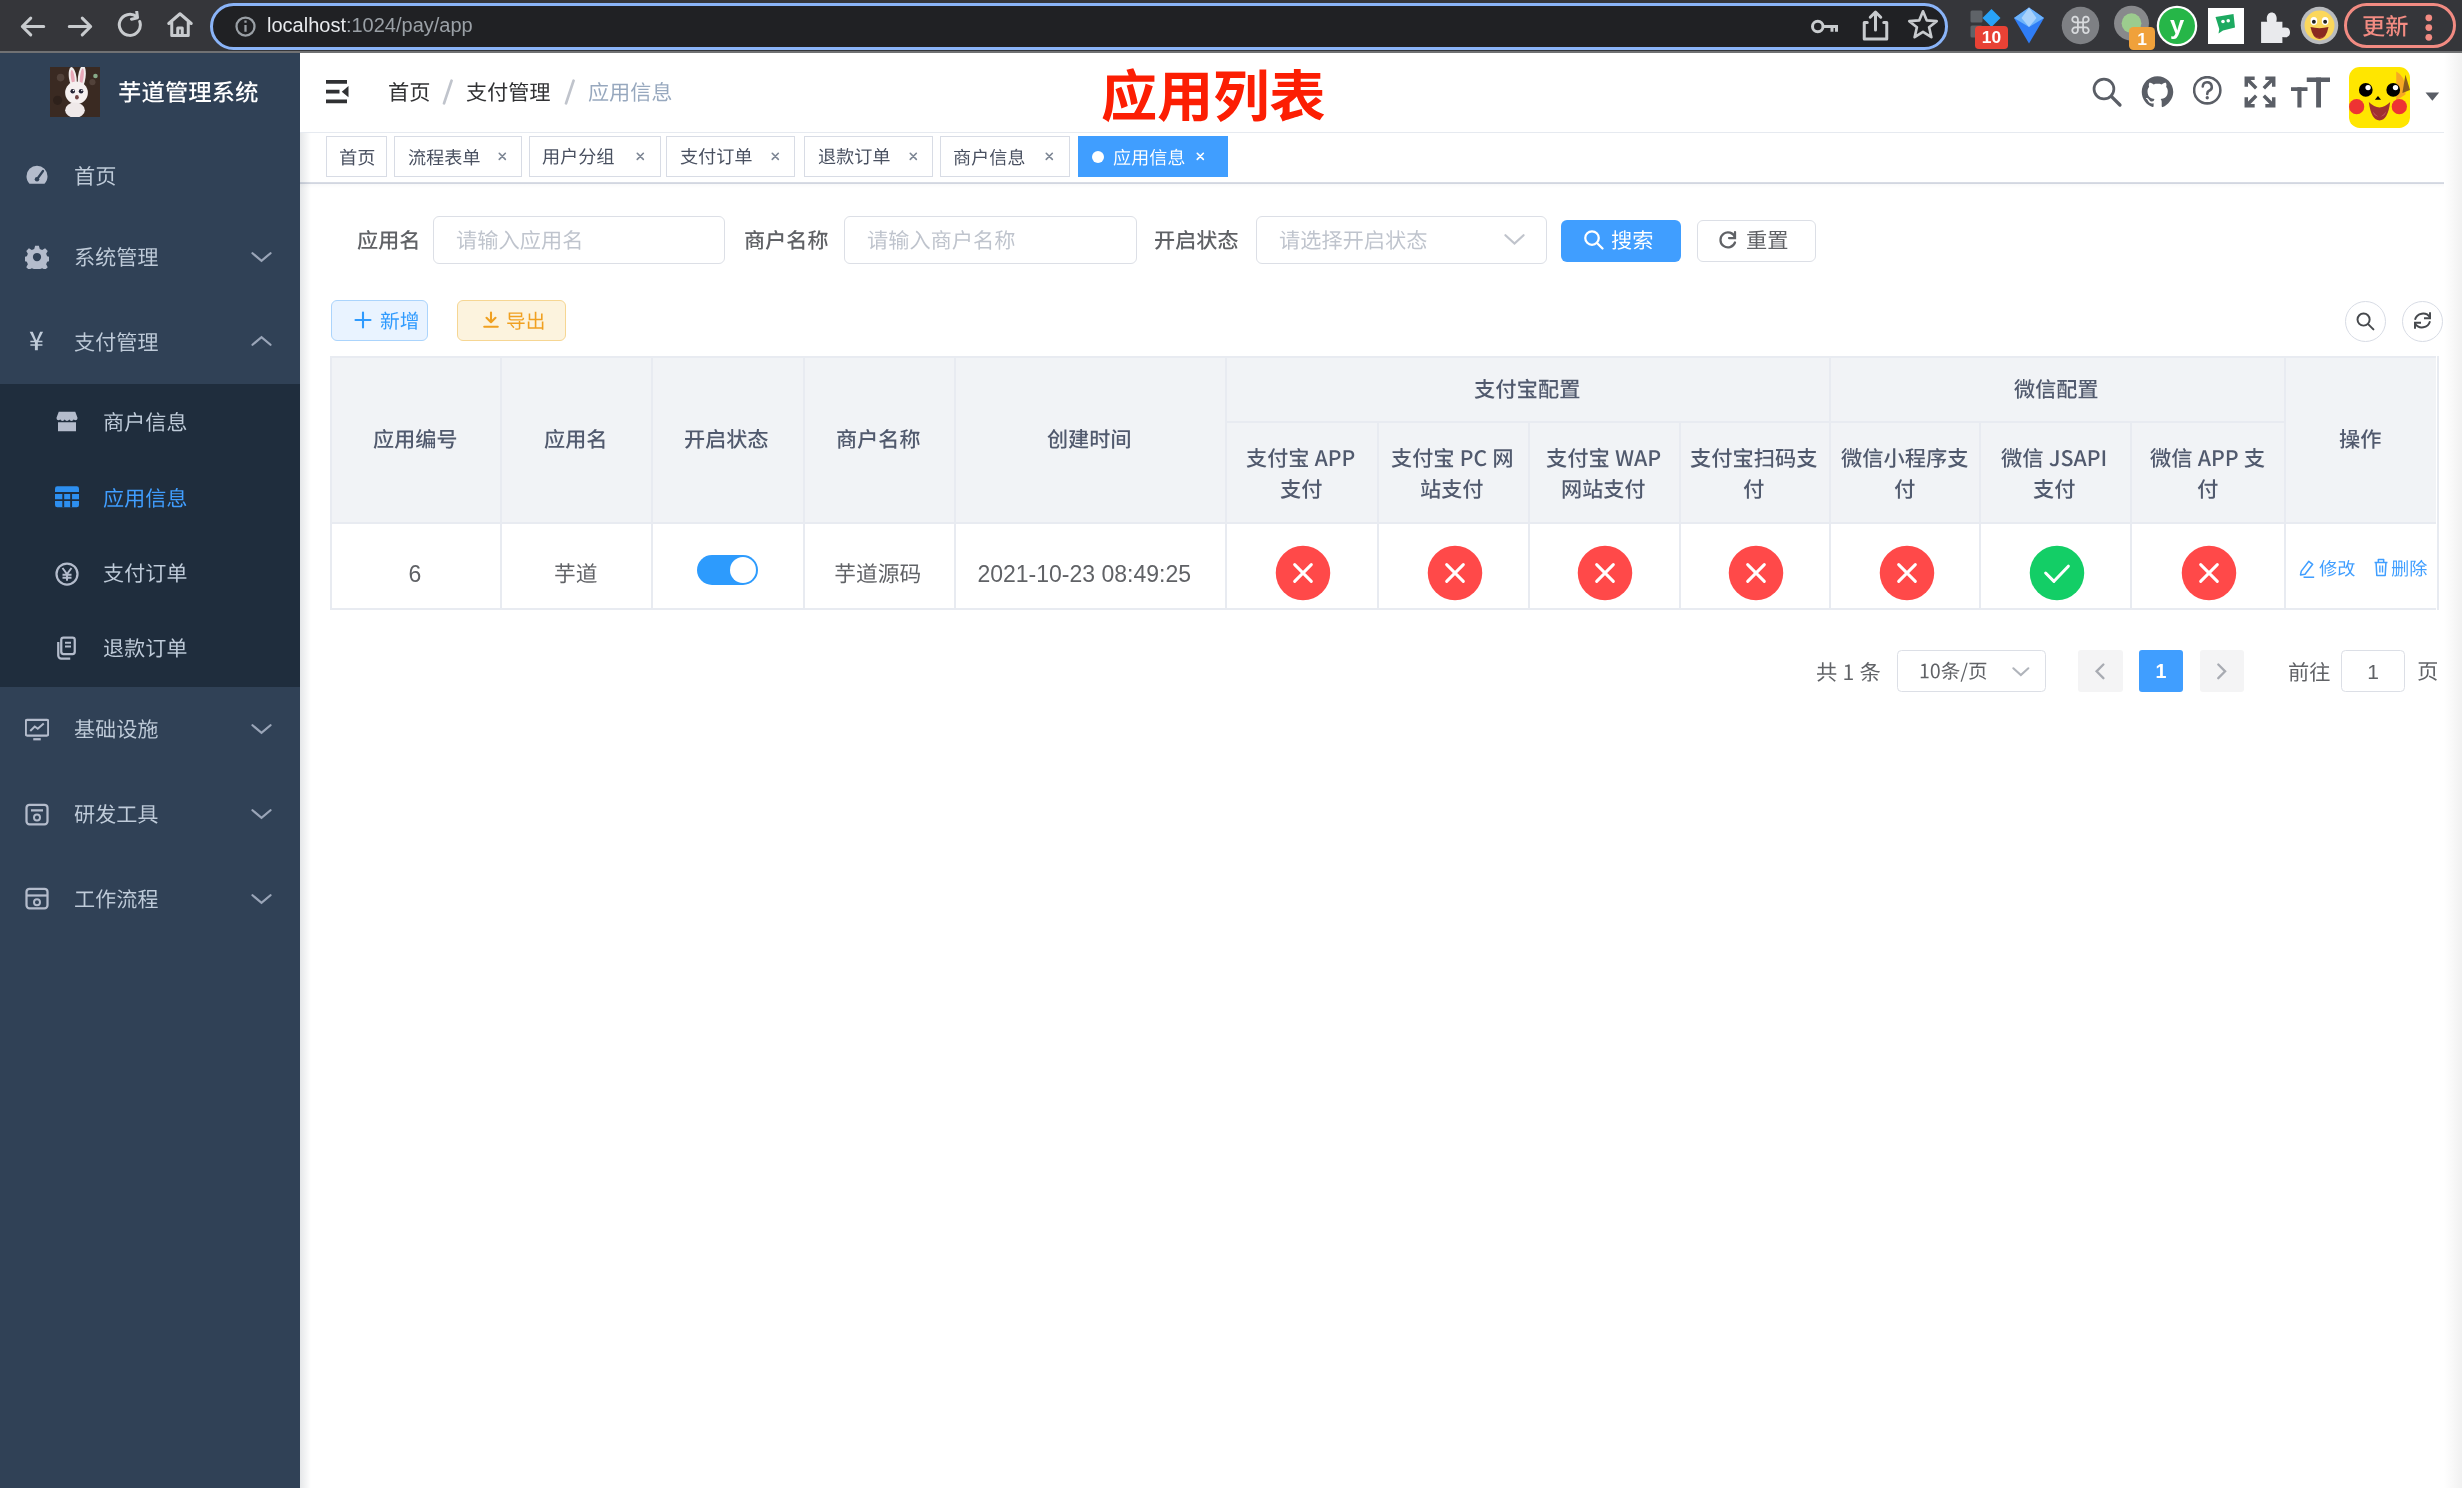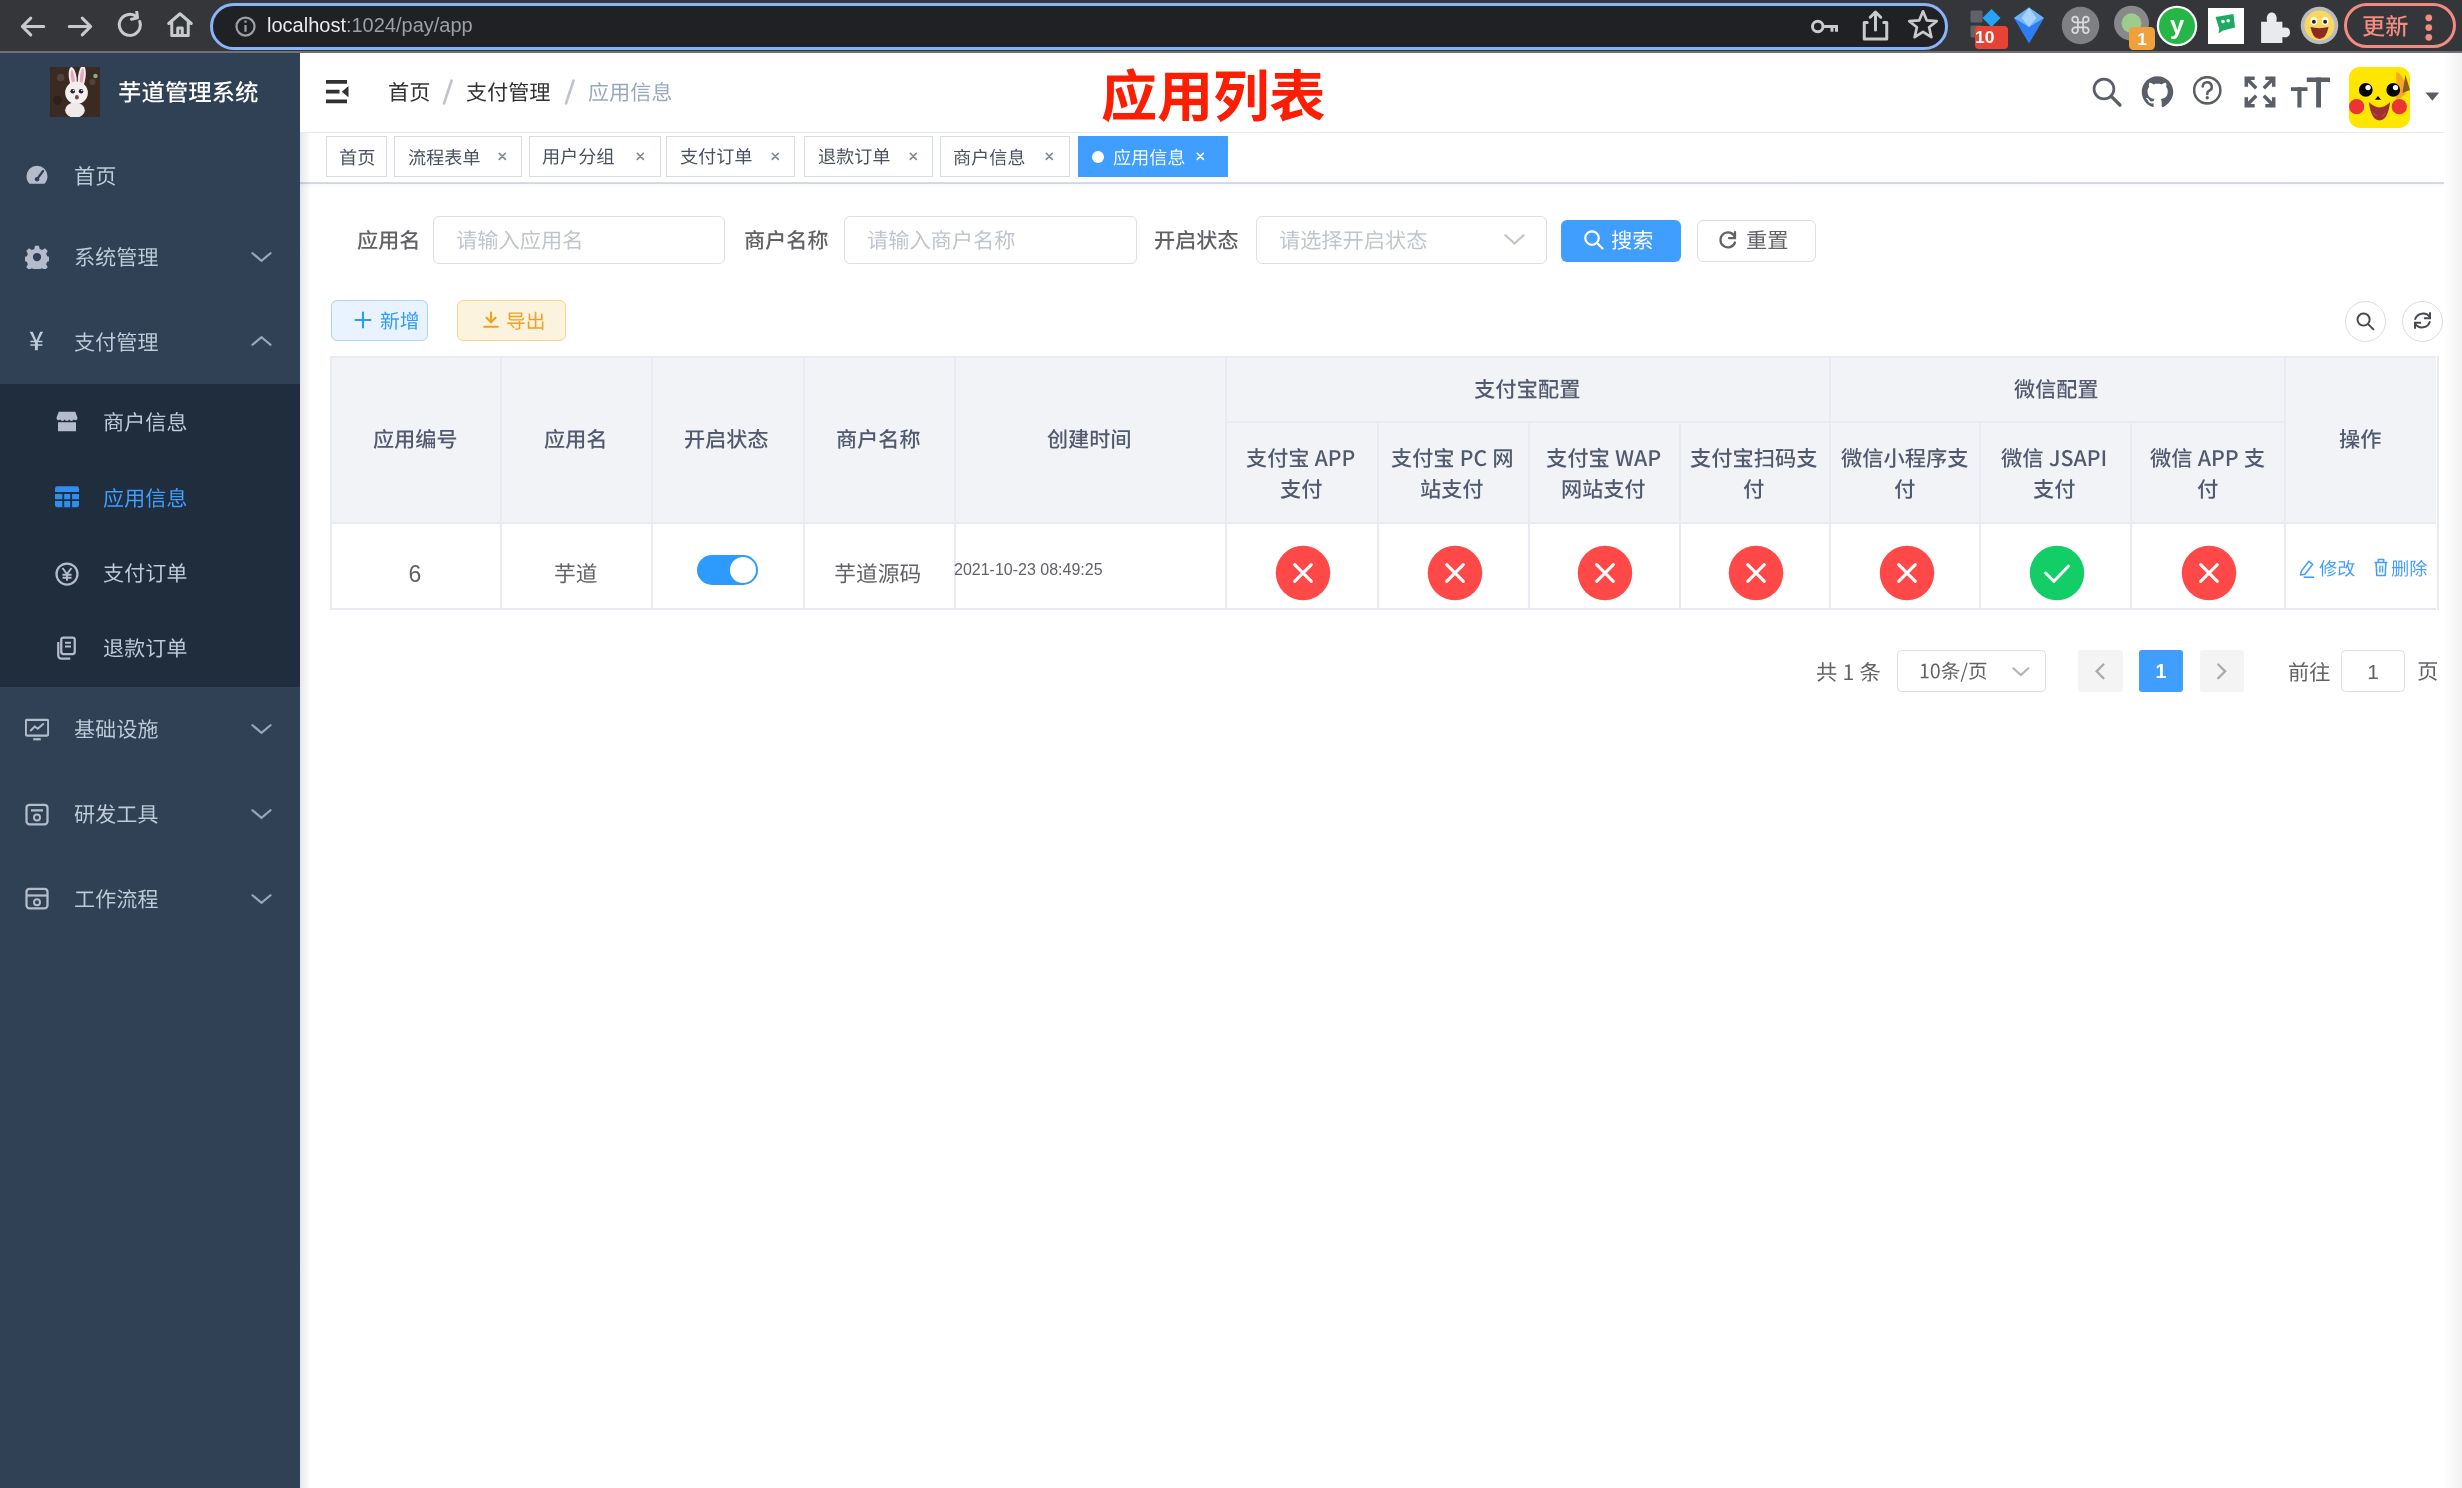--- a/index.html
+++ b/index.html
@@ -37,21 +37,21 @@
   </svg>
 <svg class="ab" style="left:1907px;top:9px" width="32" height="32" viewBox="0 0 42 42">
     <path d="M21 3 L26 15 L39 16 L29 24 L32 37 L21 30 L10 37 L13 24 L3 16 L16 15 Z" fill="none" stroke="#c8cbce" stroke-width="3.5" stroke-linejoin="round"></path>
   </svg>
 <svg class="ab" style="left:1969px;top:9px" width="36" height="36" viewBox="0 0 48 48">
     <rect x="2" y="2" width="16" height="16" rx="2" fill="#5f6368"></rect>
     <rect x="2" y="22" width="16" height="16" rx="2" fill="#5f6368"></rect>
     <path d="M30 0 L42 12 L30 24 L18 12 Z" fill="#28a2f7"></path>
   </svg>
 <div class="ab" style="left:1975px;top:26px;width:33px;height:23px;background:#e84235;border-radius:3.8px"></div>
-<div class="ab" style="left:1975px;top:27px;width:33px;font-size:17.4px;font-weight:bold;color:#fff">10</div>
+<div class="ab" style="left:1975px;top:27px;width:33px;text-align:center;font-size:17.4px;font-weight:bold;color:#fff">10</div>
 <svg class="ab" style="left:2011px;top:6px" width="36" height="39" viewBox="0 0 48 52">
     <path d="M24 2 L44 16 L24 50 L4 16 Z" fill="#2f7df6"></path>
     <path d="M24 2 L44 16 L24 28 L4 16 Z" fill="#6db3fa"></path>
     <path d="M24 2 L34 16 L24 28 L14 16 Z" fill="#a8d2fc"></path>
   </svg>
 <svg class="ab" style="left:2061px;top:6px" width="39" height="39" viewBox="0 0 52 52">
     <circle cx="26" cy="26" r="25" fill="#7e8084"></circle>
     <text x="26" y="37" font-size="32" fill="#d8dadd" text-anchor="middle" font-family="Liberation Sans">⌘</text>
   </svg>
 <svg class="ab" style="left:2111px;top:4.5px" width="41" height="41" viewBox="0 0 54 54">
@@ -639,21 +639,21 @@
     <use href="#g104" transform="translate(29.0 35.4)scale(0.029 -0.029)"></use>
   </svg>
 <div class="ab" style="left:697px;top:555px;width:61px;height:30px;background:#2d9bfd;border-radius:15px"></div>
 <div class="ab" style="left:730px;top:557px;width:26px;height:26px;border-radius:50%;background:#fff"></div>
 <svg class="tx " style="left:834px;top:555px" width="89" height="36" fill="#606266" viewBox="0 0 118 48">
     <use href="#g103" transform="translate(0.0 35.4)scale(0.029 -0.029)"></use>
     <use href="#g104" transform="translate(29.0 35.4)scale(0.029 -0.029)"></use>
     <use href="#g105" transform="translate(58.0 35.4)scale(0.029 -0.029)"></use>
     <use href="#g106" transform="translate(87.0 35.4)scale(0.029 -0.029)"></use>
   </svg>
-<div class="ab" style="left:954px;top:561px;width:237px;text-align:left;font-size:16px;color:#606266">2021-10-23 08:49:25</div>
+<div class="ab" style="left:954px;top:561px;width:237px;text-align:right;font-size:23px;color:#606266">2021-10-23 08:49:25</div>
 <svg class="ab" style="left:1275px;top:545px" width="56" height="56" viewBox="0 0 74 74">
     <circle cx="37" cy="37" r="36" fill="#ff4949"></circle>
     <path d="M26 26 L48 48 M48 26 L26 48" stroke="#fff" stroke-width="4" stroke-linecap="round"></path>
   </svg>
 <svg class="ab" style="left:1427px;top:545px" width="56" height="56" viewBox="0 0 74 74">
     <circle cx="37" cy="37" r="36" fill="#ff4949"></circle>
     <path d="M26 26 L48 48 M48 26 L26 48" stroke="#fff" stroke-width="4" stroke-linecap="round"></path>
   </svg>
 <svg class="ab" style="left:1577px;top:545px" width="56" height="56" viewBox="0 0 74 74">
     <circle cx="37" cy="37" r="36" fill="#ff4949"></circle>

